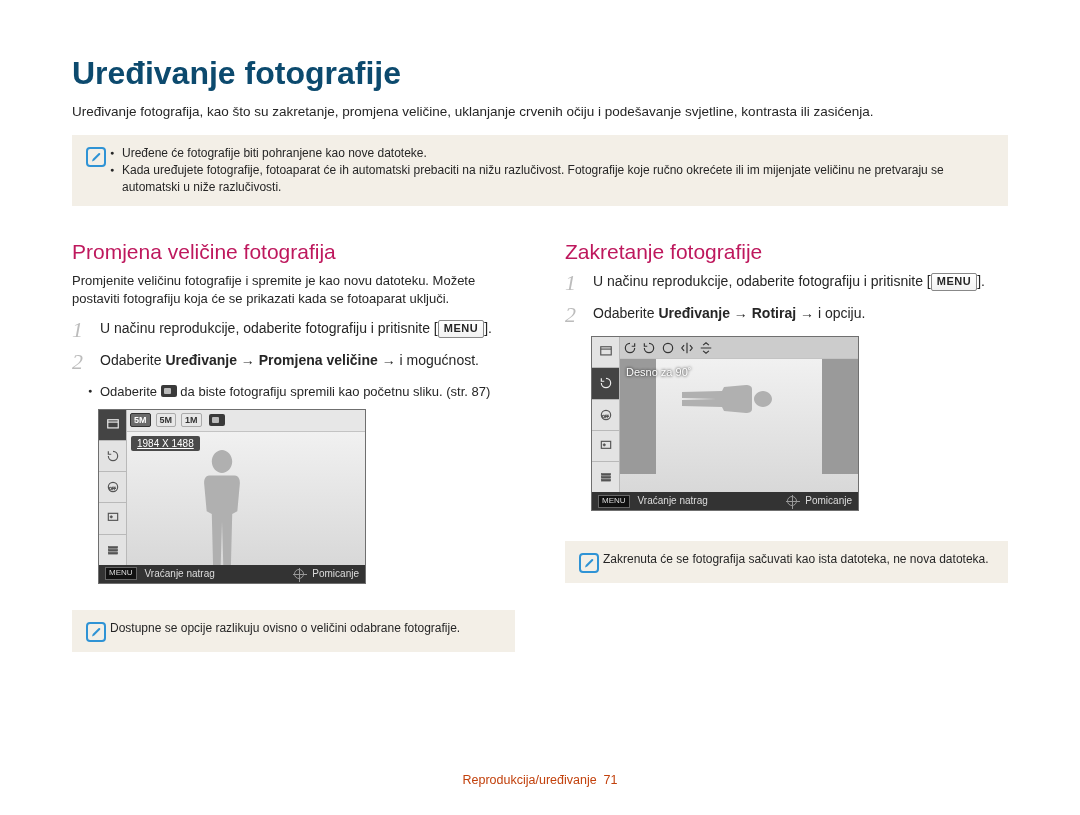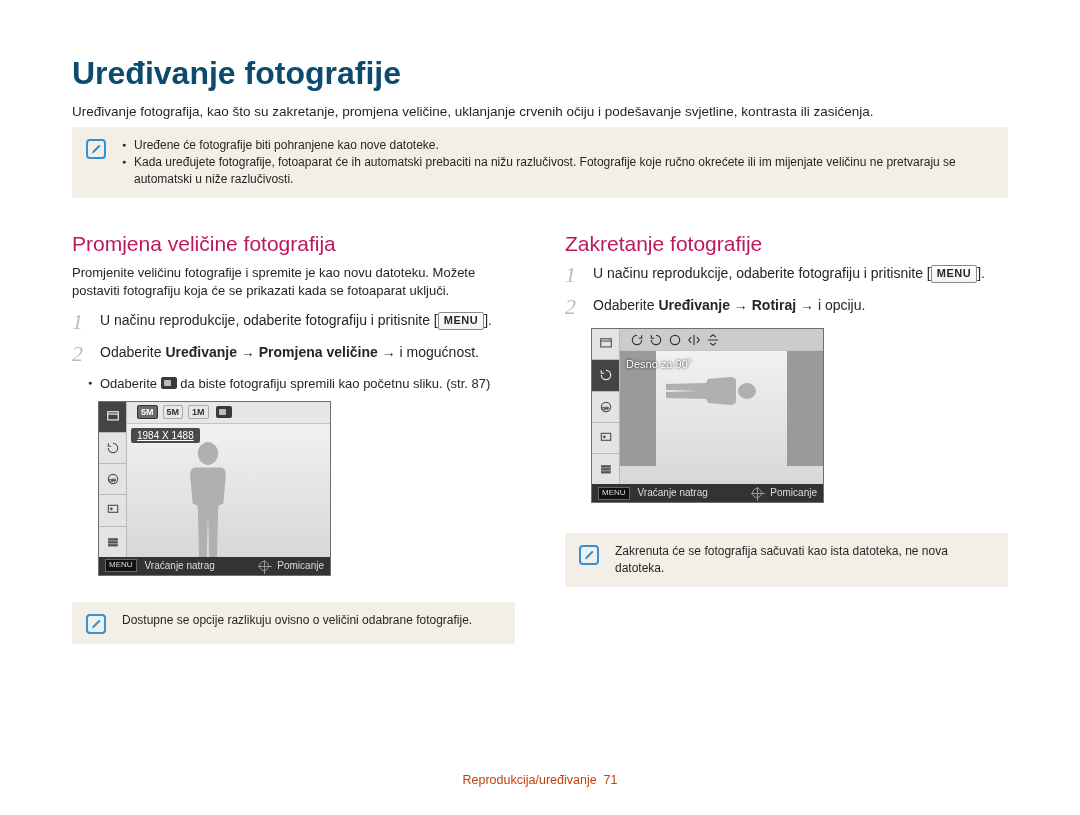--- a/index.html
+++ b/index.html
@@ -15,27 +15,27 @@
     line-height: 1.35;
   }
   .page-title {
     color: #0c4a6e;
     font-size: 32px;
     font-weight: 700;
     margin-bottom: 8px;
   }
   .intro {
     font-size: 13.5px;
-    margin-bottom: 6px;
+    margin-bottom: 14px;
   }
   .note-box {
     background: #f3efe7;
     padding: 10px 14px 10px 14px;
     display: flex;
-    gap: 16px;
+    gap: 4px;
     align-items: flex-start;
     font-size: 12px;
     line-height: 1.4;
   }
   .note-icon {
     width: 20px; height: 20px;
     border: 2px solid #2f93d5;
     border-radius: 4px;
     display: inline-flex;
     align-items: center; justify-content: center;
@@ -94,21 +94,21 @@
     display:inline-block;width:16px;height:12px;background:#3a3a3a;border-radius:2px;
     position:relative;vertical-align:-1px;
   }
   .pict-icon::after{content:"";position:absolute;left:3px;top:3px;width:7px;height:6px;background:#bbb;border-radius:1px;}
 
   .sub-bullet { font-size: 13px; padding-left: 28px; position: relative; margin-top:4px;}
   .sub-bullet::before { content: "●"; position: absolute; left: 16px; top: 0; font-size: 7px; line-height: 2.2; }
 
   
   .lcd {
-    width: 233px;
+    width: 268px;
     border: 1px solid #6f6f6f;
     margin-top: 8px;
     margin-left: 26px;
     background: linear-gradient(#fdfdfd,#eaeaea);
     position: relative;
     font-size: 11px;
     color: #333;
     user-select: none;
   }
   .lcd-inner {
@@ -134,21 +134,21 @@
 
   .lcd-main {
     flex: 1;
     position: relative;
     background: linear-gradient(#f5f5f5,#d8d8d8);
   }
   .lcd-topbar {
     height: 22px;
     background:#e7e7e7;
     border-bottom:1px solid #c3c3c3;
-    display:flex;align-items:center;gap:5px;padding:0 10px;
+    display:flex;align-items:center;gap:5px;padding:0 3px;
     font-size:10px;font-weight:700;color:#333;
   }
   .lcd-chip {
     background:#6a6a6a;color:#fff;border:1px solid #333;border-radius:2px;
     padding:0 3px;font-size:9px;font-weight:700;
   }
   .lcd-chip.light{background:#e7e7e7;color:#333;border-color:#aaa;}
   .lcd-resbar {
     position:absolute;top:26px;left:4px;
     background:#4a4a4a;color:#fff;font-size:10px;

